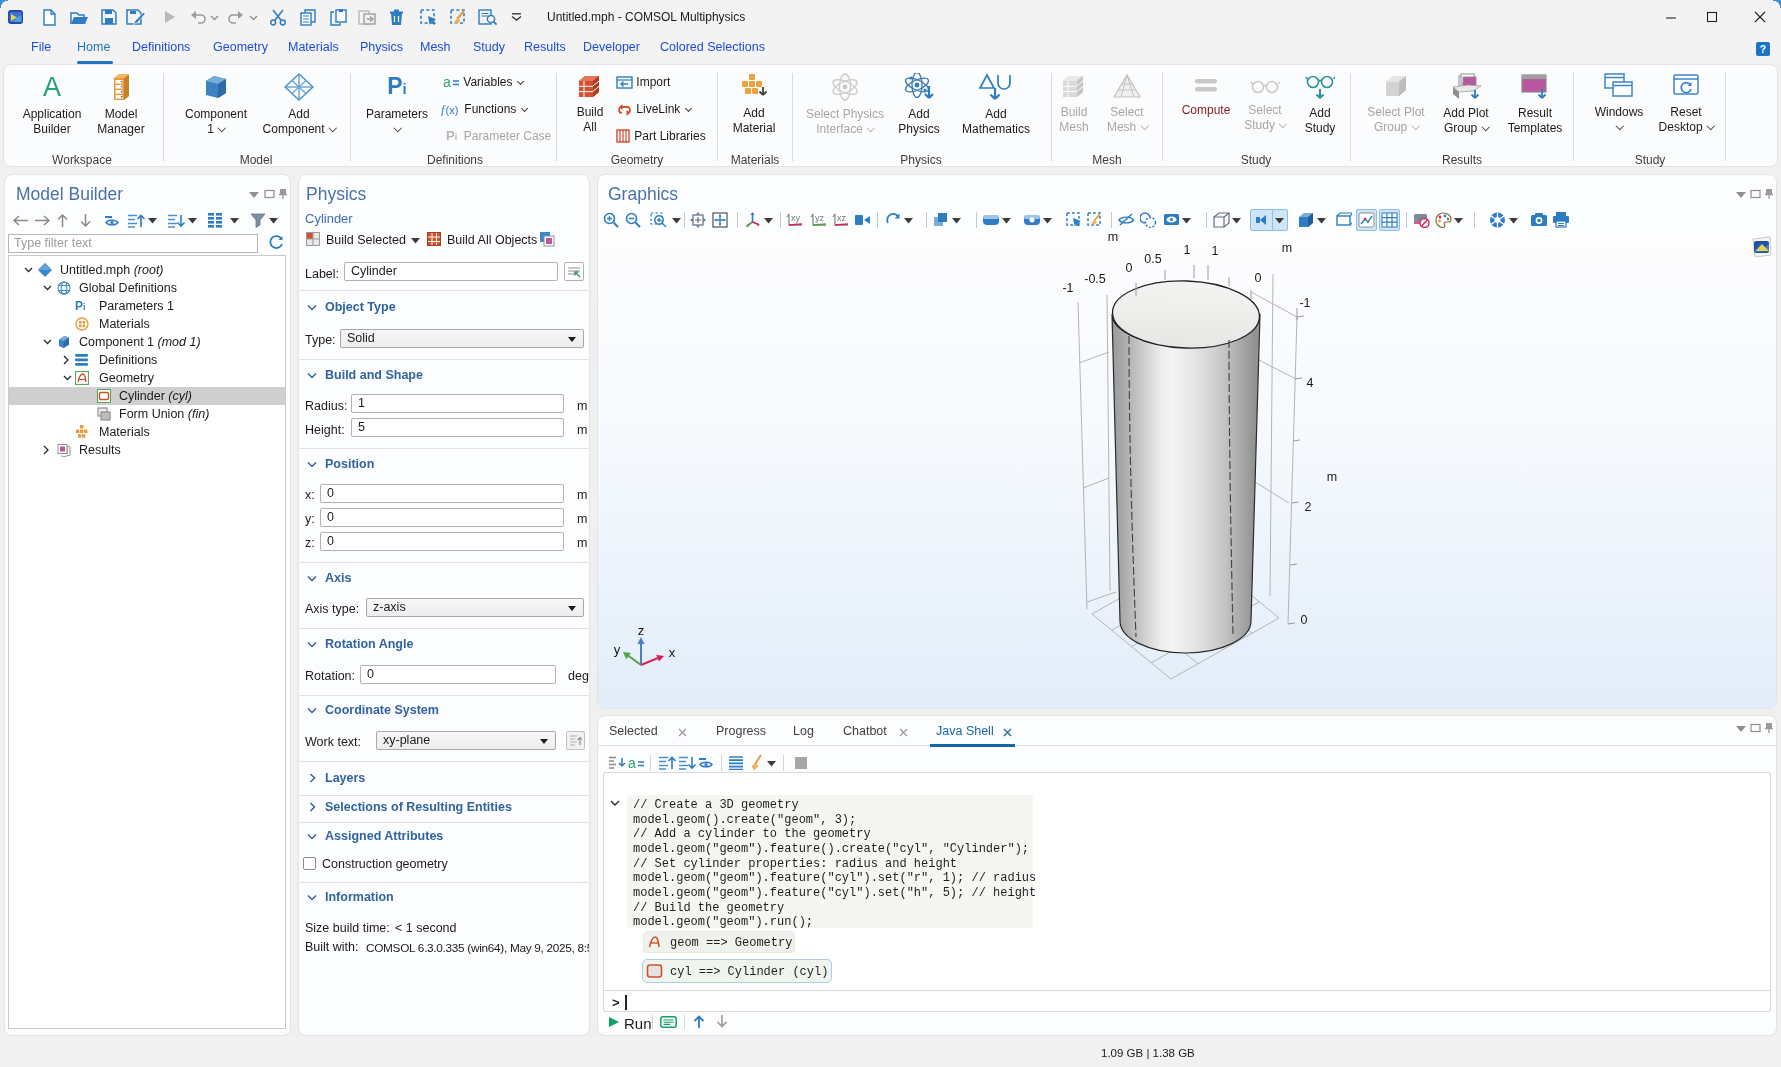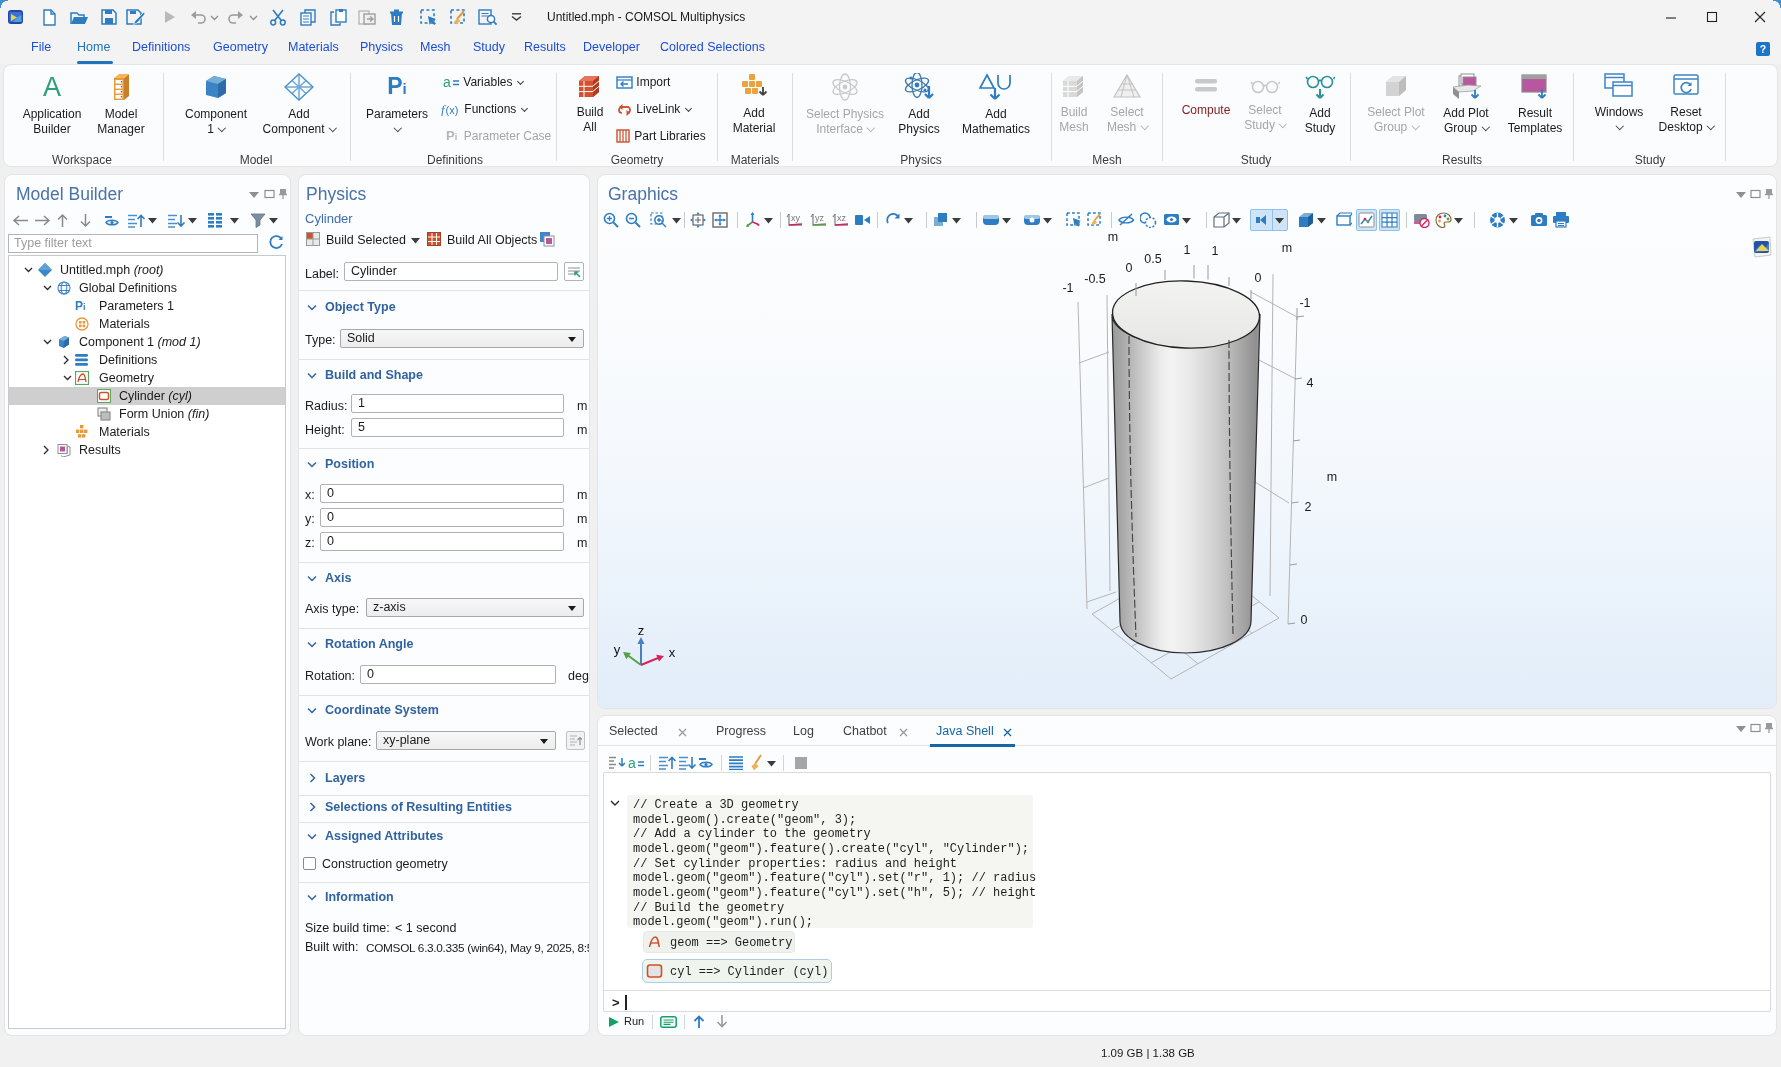--- a/index.html
+++ b/index.html
@@ -621,21 +621,21 @@
   <div class="sec" style="left:26px;top:462px">Rotation Angle</div>
   <span class="lab" style="left:6px;top:494px">Rotation:</span>
   <div class="fld" style="left:61px;top:490px;width:196px;height:19px">0</div>
   <span class="lab" style="left:269px;top:494px">deg</span>
   <div class="sep" style="left:0;top:520px;width:290px"></div>
 
   <svg class="abs" style="left:8px;top:532px" width="10" height="7">
       <path d="M1 1.5l4 4 4-4" fill="none" stroke="#31639f" stroke-width="1.5"></path>
     </svg>
   <div class="sec" style="left:26px;top:528px">Coordinate System</div>
-  <span class="lab" style="left:6px;top:560px">Work plane:</span>
+  <span class="lab" style="left:6px;top:560px">Work text:</span>
   <div class="drop" style="left:77px;top:556px;width:180px;height:19px">xy-plane<span class="arr"></span></div>
   <div class="abs" style="left:267px;top:556px;width:19px;height:19px;background:#f2f2f2;border:1px solid #c2c2c4;border-radius:2px"><svg width="13" height="13" style="margin:2px 0 0 2px">
         <path d="M1 2h7M1 5h5M1 8h7M1 11h5" stroke="#b0b0b0" stroke-width="1.2"></path>
         <path d="M11 11V4m-2.5 2L11 3.5 13.5 6" stroke="#8f8f8f" stroke-width="1.2" fill="none"></path>
       </svg></div>
   <div class="sep" style="left:0;top:586px;width:290px"></div>
 
   <svg class="abs" style="left:10px;top:598px" width="7" height="10">
       <path d="M1.5 1l4 4-4 4" fill="none" stroke="#31639f" stroke-width="1.5"></path>
     </svg>
@@ -1091,21 +1091,21 @@
       <rect x="1.5" y="2" width="14" height="12" rx="2.5" fill="#e3e3e3" stroke="#d1502c" stroke-width="1.6"></rect>
     </svg>
   <span class="mono abs" style="left:72px;top:249px">cyl ==&gt; Cylinder (cyl)</span>
 
   <span class="abs" style="left:14px;top:279px;font-weight:bold;font-size:13px">&gt;</span>
   <div class="abs" style="left:27px;top:279px;width:1.5px;height:15px;background:#222"></div>
 
   <svg class="abs" style="left:10px;top:300px" width="12" height="12">
       <path d="M1 1l10 5L1 11z" fill="#12a066"></path>
     </svg>
-  <span class="abs" style="left:26px;top:299px;color:#1b1b1b;font-size:11px">Run</span>
+  <span class="abs" style="left:26px;top:299px;color:#1b1b1b;font-size:15px">Run</span>
   <div class="abs" style="left:54px;top:299px;width:1px;height:14px;background:#d5d5d7"></div>
   <svg class="abs" style="left:62px;top:300px" width="17" height="12">
       <rect x="0.8" y="0.8" width="15.4" height="10.4" rx="2" fill="none" stroke="#12a066" stroke-width="1.5"></rect>
       <path d="M3.5 4h10M3.5 6.2h10M3.5 8.4h7" stroke="#12a066" stroke-width="1.1"></path>
     </svg>
   <div class="abs" style="left:86px;top:299px;width:1px;height:14px;background:#d5d5d7"></div>
   <svg class="abs" style="left:95px;top:298px" width="12" height="15">
       <path d="M6 14V3M1.5 7L6 2.5 10.5 7" fill="none" stroke="#2e7cc2" stroke-width="1.8"></path>
     </svg>
   <svg class="abs" style="left:118px;top:298px" width="12" height="15">

